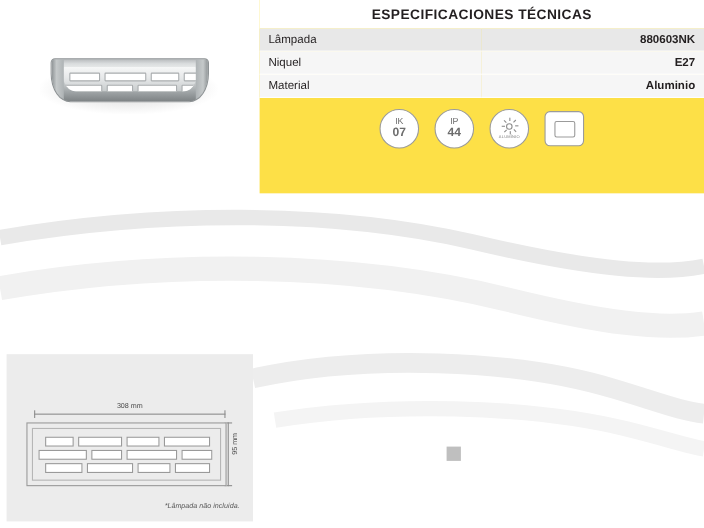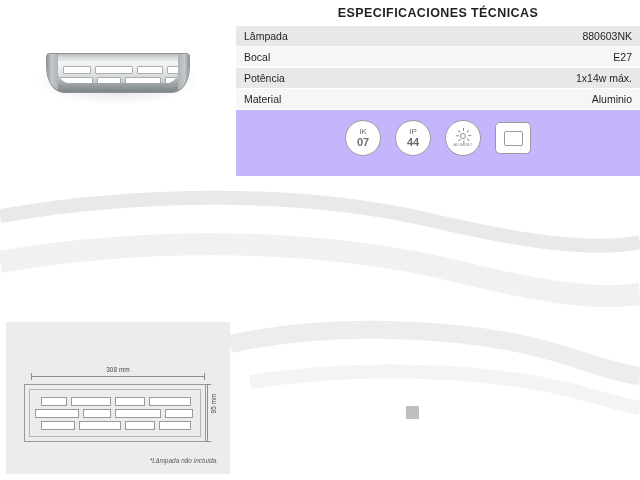--- a/index.html
+++ b/index.html
@@ -79,21 +79,21 @@
   .fixture-cap-right { right: 0;
     background: linear-gradient(to left, #8f9496 0%, #c5c9ca 40%, #aeb3b5 100%); }
 
   
   .spec-panel {
     position: absolute;
     left: 236px;
     top: 0;
     width: 404px;
     height: 176px;
-    background: #c4b5fd;
+    background: #fde047;
   }
   .spec-title {
     text-align: center;
     font-size: 12.5px;
     font-weight: bold;
     color: #231f20;
     letter-spacing: 0.4px;
     padding: 6px 0 6px 0;
     background: #ffffff;
   }
@@ -104,21 +104,21 @@
   }
   .spec-table tr.odd td { background: #e8e8e8; }
   .spec-table tr.even td { background: #f6f6f6; }
   .spec-table td {
     font-size: 10.5px;
     color: #231f20;
     padding: 4px 8px;
     border-bottom: 1px solid #ffffff;
   }
   .spec-table td.label { text-align: left; }
-  .spec-table td.value { text-align: right; font-weight: normal; }
+  .spec-table td.value { text-align: right; font-weight: bold; }
 
   
   .badges {
     display: flex;
     justify-content: center;
     align-items: center;
     gap: 14px;
     padding-top: 10px;
   }
   .badge {
@@ -330,26 +330,22 @@
 
   <div class="spec-title">ESPECIFICACIONES TÉCNICAS</div>
 
   <table class="spec-table">
     <tbody>
       <tr class="odd">
         <td class="label">Lâmpada</td>
         <td class="value">880603NK</td>
       </tr>
       <tr class="even">
-        <td class="label">Bocal</td>
+        <td class="label">Niquel</td>
         <td class="value">E27</td>
-      </tr>
-      <tr class="odd">
-        <td class="label">Potência</td>
-        <td class="value">1x14w máx.</td>
       </tr>
       <tr class="even">
         <td class="label">Material</td>
         <td class="value">Aluminio</td>
       </tr>
     </tbody>
   </table>
 
   <div class="badges">
 

